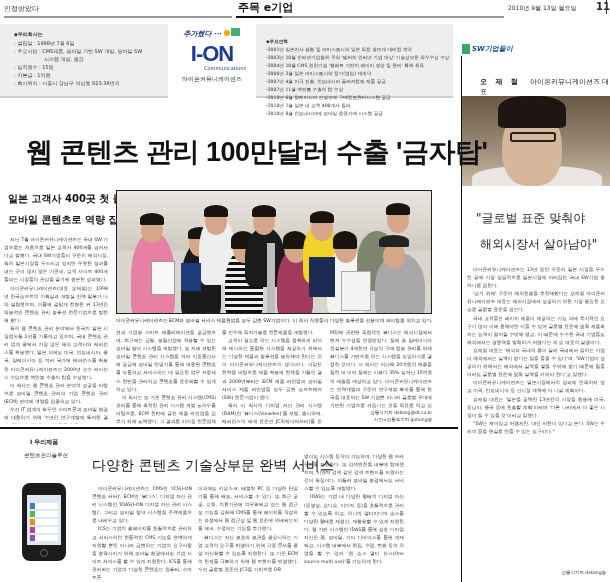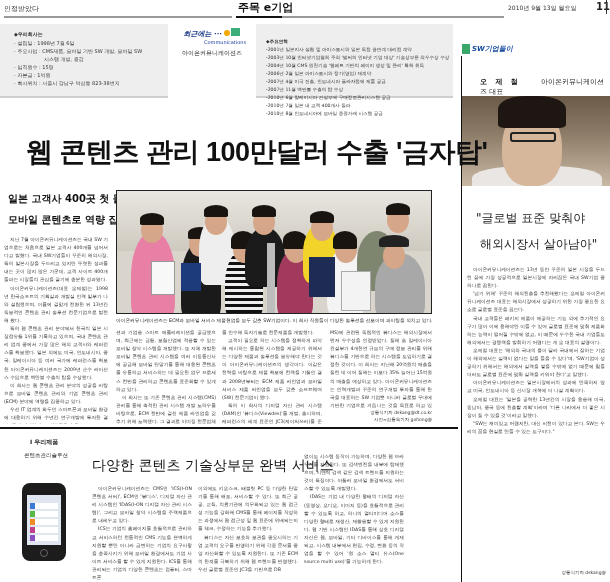--- a/index.html
+++ b/index.html
@@ -17,21 +17,21 @@
 .logo{left:168px;top:24px;width:88px;height:74px;background:#fff;text-align:center}
 .logo .slogan{font-size:7px;color:#1a3a8a;font-style:italic;font-weight:bold;margin-top:4px}
 .logo .ion{font-family:"Liberation Sans",sans-serif;font-size:22px;font-weight:900;color:#1a3a9a;letter-spacing:-1px;line-height:22px;margin-top:4px}
 .logo .comm{font-size:5px;color:#1a3a9a;text-align:right;padding-right:10px}
 .logo .kname{font-size:6px;color:#222;margin-top:4px}
 .history{left:266px;top:38px;font-size:4.6px;line-height:8px;color:#333;width:190px;white-space:nowrap}
 .history .ttl{font-weight:bold}
 .ceo-badge{left:462px;top:44px;font-size:7px;color:#1a4fa0;font-style:italic;font-weight:bold}
 .ceo-badge .fig{display:inline-block;width:8px;height:10px;background:#3aa86a;vertical-align:middle;margin-right:2px}
 .ceo-name{left:480px;top:77px;font-size:7px;color:#222}
-.ceo-name b{letter-spacing:3px;margin-right:20px}
+.ceo-name b{letter-spacing:3px;margin-right:9px}
 .vline{position:absolute;background:#111}
 .ceo-photo{left:462px;top:96px;width:148px;height:90px;background:linear-gradient(180deg,#6b5a48 0%,#8b7a66 40%,#c9b8a4 100%);overflow:hidden}
 .ceo-photo .face{position:absolute;left:40px;top:10px;width:60px;height:80px;border-radius:50% 50% 40% 40%;background:#d7b79b}
 .ceo-photo .hair{position:absolute;left:36px;top:0px;width:68px;height:32px;border-radius:40% 40% 10% 10%;background:#1d1612}
 .ceo-photo .glasses{position:absolute;left:48px;top:36px;width:46px;height:10px;border:2px solid #222;border-radius:3px}
 .ceo-photo .shirt{position:absolute;left:10px;top:70px;width:130px;height:30px;background:#e9e6e4;border-radius:40% 40% 0 0}
 .headline{left:26px;top:134px;font-family:"Liberation Sans",sans-serif;font-size:27px;font-weight:bold;color:#111;letter-spacing:-0.5px}
 .subhead{left:8px;font-size:10px;font-weight:bold;color:#111}
 .body-text{font-size:4.7px;line-height:8.1px;color:#333;text-align:justify;overflow:hidden}
 .body-text p{text-indent:6px}
@@ -68,21 +68,22 @@
   <div class="ttl">◆우리회사는</div>
   <div>- 설립일 : 1998년 7월 6일</div>
   <div style="white-space:nowrap">- 주요사업 : CMS제품, 모바일 기반 SW 개발, 모바일 SW</div>
   <div style="padding-left:30px">  시스템 개발, 용감</div>
   <div>- 임직원수 : 15명</div>
   <div>- 자본금 : 1억원</div>
   <div>- 회사위치 : 서울시 강남구 역삼동 823-38번지</div>
 </div>
 
 <div class="abs logo">
-  <div class="slogan"><span>최근에는 ···</span> <span style="display:inline-block;width:6px;height:6px;background:#f2a900;border-radius:50%"></span><span style="display:inline-block;width:9px;height:8px;background:#3fae7a;margin-left:1px"></span></div>
+  <div class="slogan"><span>추가했다 ···</span> <span style="display:inline-block;width:6px;height:6px;background:#f2a900;border-radius:50%"></span><span style="display:inline-block;width:9px;height:8px;background:#3fae7a;margin-left:1px"></span></div>
+  <div class="ion">I-ON</div>
   <div class="comm">Communications</div>
   <div class="kname">아이온커뮤니케이션즈</div>
 </div>
 
 <div class="abs history">
   <div class="ttl">◆주요연혁</div>
   <div>-2001년 일본지사 설립 및 아이스토시와 일본 독점 총판계 대리점 계약</div>
   <div>-2003년 10월 인터넷기업협회 주최 '벌써의 인터넷 기업 대상' 기술상부문 최우수상 수상</div>
   <div>-2004년 10월 CMS 원천기술 '웹페트 기반의 페이지 생성 및 관리' 특허 취득</div>
   <div>-2006년 2월 일본 아이스토시와 장기(영업) 재계약</div>

